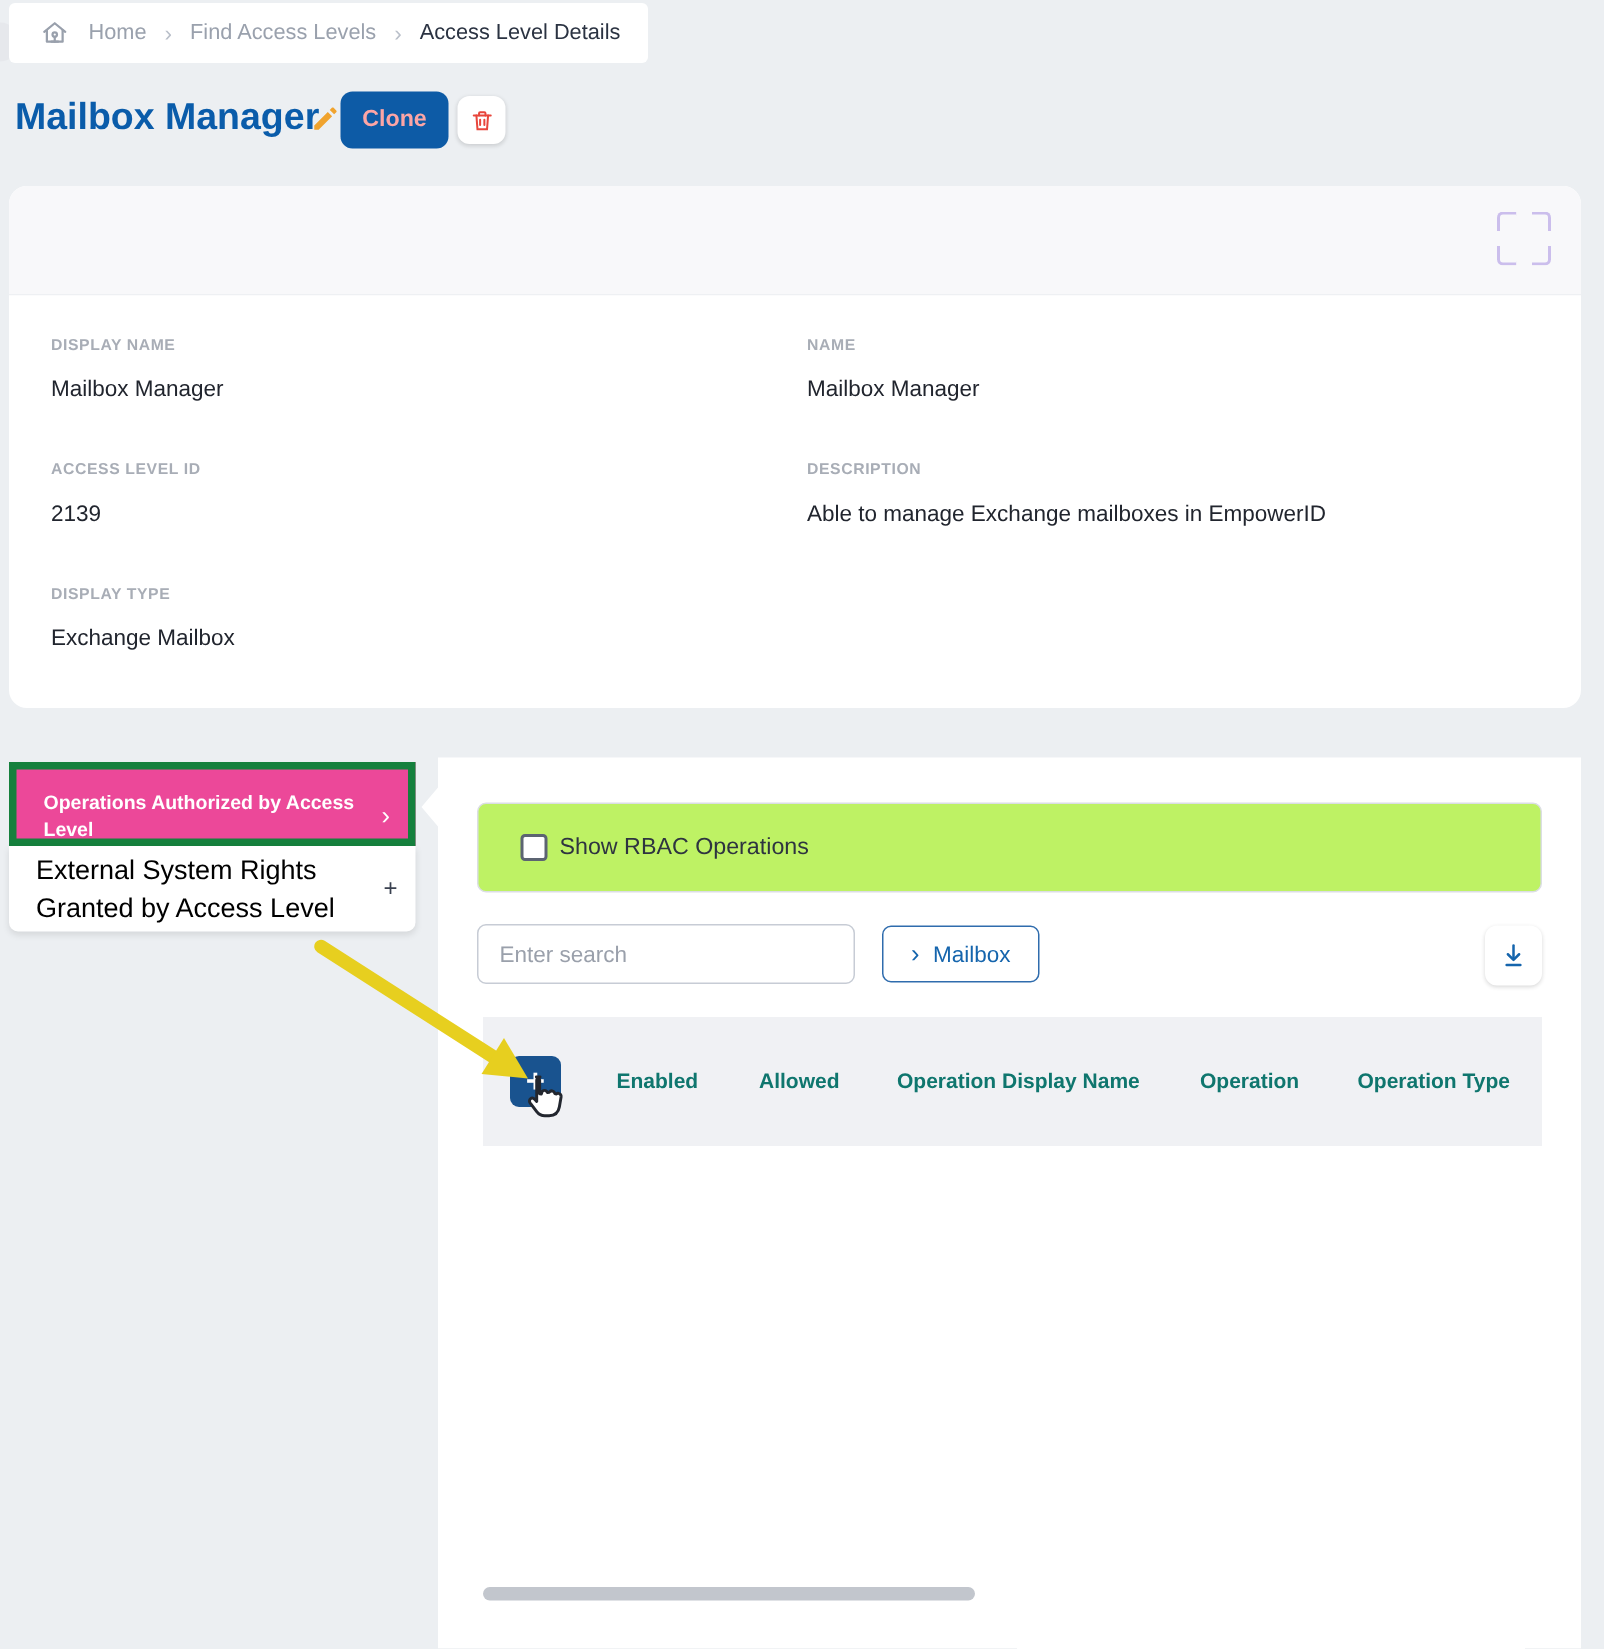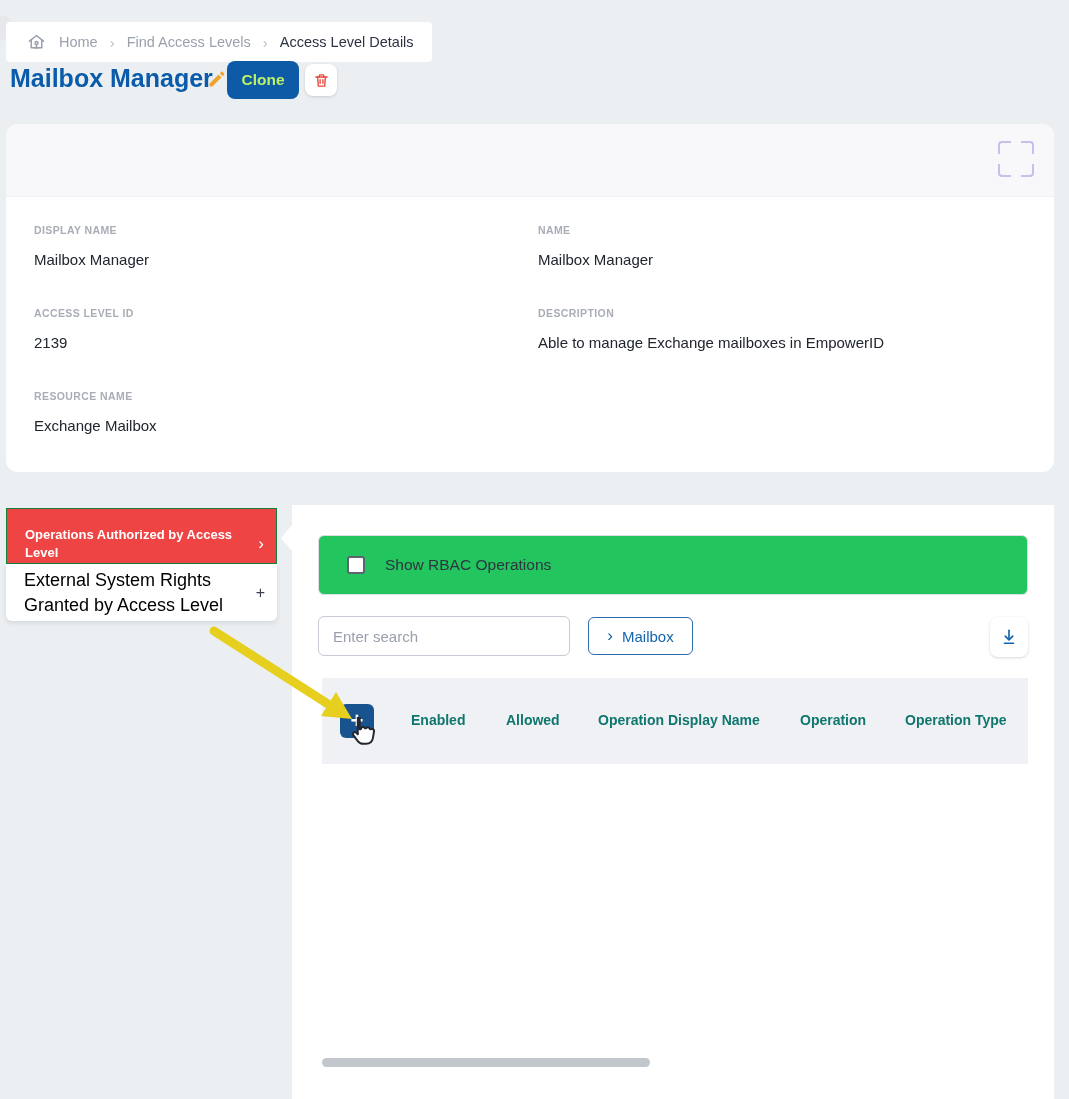--- a/index.html
+++ b/index.html
@@ -4,70 +4,70 @@
 <style>
   html,body{margin:0;padding:0;}
   body{
     width:1069px;height:1099px;position:relative;overflow:hidden;
     background:#eceff2;
     font-family:"Liberation Sans","DejaVu Sans",sans-serif;
     -webkit-font-smoothing:antialiased;
   }
   
   .breadcrumb-bar{
-    position:absolute;left:6px;top:22px;width:426px;height:40px;background:#fff;
+    position:absolute;left:6px;top:2px;width:426px;height:40px;background:#fff;
     border-radius:4px;display:flex;align-items:center;gap:12px;padding:0 18px 0 20px;
     box-sizing:border-box;
   }
   .crumb{font-size:14.5px;color:#9aa1ad;white-space:nowrap;}
   .crumb.active{color:#2b3342;font-weight:400;}
   .crumb-sep{color:#b9bfc9;font-size:15px;}
   .edge-handle{position:absolute;left:-13px;top:15px;width:26px;height:26px;border-radius:50%;
     background:#e6e8ec;}
   
   .page-title{position:absolute;left:10px;top:64px;font-size:25px;font-weight:700;color:#0a5caa;}
   .edit-btn{position:absolute;left:206px;top:69px;width:22px;height:22px;border:none;background:transparent;padding:0;cursor:pointer;}
   .clone-btn{position:absolute;left:227px;top:61px;width:72px;height:38px;background:#0d5ba6;
-    color:#bef264;border:none;border-radius:8px;font-size:15.5px;font-weight:700;cursor:pointer;
+    color:#fca5a5;border:none;border-radius:8px;font-size:15.5px;font-weight:700;cursor:pointer;
     font-family:inherit;}
   .trash-btn{position:absolute;left:305px;top:64px;width:32px;height:32px;background:#fff;
     border:none;border-radius:8px;box-shadow:0 1px 3px rgba(0,0,0,.14);display:flex;
     align-items:center;justify-content:center;cursor:pointer;}
   
   .details-card{position:absolute;left:6px;top:124px;width:1048px;height:348px;background:#fff;
     border-radius:12px;}
   .details-card-header{position:absolute;left:0;top:0;right:0;height:72px;background:#f8f8fa;
     border-radius:12px 12px 0 0;border-bottom:1px solid #eef0f3;}
   .expand-btn{position:absolute;right:20px;top:17px;width:36px;height:36px;background:transparent;
     border:none;cursor:pointer;}
   .corner{position:absolute;width:11px;height:11px;}
   .corner.tl{left:0;top:0;border-left:2px solid #cbbeec;border-top:2px solid #cbbeec;border-top-left-radius:4px;}
   .corner.tr{right:0;top:0;border-right:2px solid #cbbeec;border-top:2px solid #cbbeec;border-top-right-radius:4px;}
   .corner.bl{left:0;bottom:0;border-left:2px solid #cbbeec;border-bottom:2px solid #cbbeec;border-bottom-left-radius:4px;}
   .corner.br{right:0;bottom:0;border-right:2px solid #cbbeec;border-bottom:2px solid #cbbeec;border-bottom-right-radius:4px;}
   .field{position:absolute;display:flex;flex-direction:column;gap:15px;}
   .f-label{font-size:10.5px;font-weight:700;color:#a8adb6;letter-spacing:.4px;}
   .f-value{font-size:15px;color:#21252e;}
   
-  .tab-active{position:absolute;left:6px;top:508px;width:271px;height:56px;background:#ef4444;
-    border:1px solid #15803d;box-sizing:border-box;color:#fff;display:flex;align-items:center;
+  .tab-active{position:absolute;left:6px;top:508px;width:271px;height:56px;background:#ec4899;
+    border:5px solid #15803d;box-sizing:border-box;color:#fff;display:flex;align-items:center;
     padding:16px 12px 0 18px;cursor:pointer;}
   .tab-active .tab-label{flex:1;font-size:13px;font-weight:700;line-height:1.35;}
   .tab-active .tab-chevron{font-size:17px;color:#fff;margin-left:6px;}
   .tab-inactive{position:absolute;left:6px;top:564px;width:271px;height:57px;background:#fff;
     border-radius:0 0 6px 6px;box-shadow:0 2px 5px rgba(0,0,0,.10);display:flex;align-items:center;
     padding:0 12px 0 18px;box-sizing:border-box;cursor:pointer;}
   .tab-inactive .tab-label{flex:1;font-size:18px;color:#000000;line-height:1.35;}
   .tab-inactive .tab-add{font-size:16px;color:#3a4150;margin-left:6px;}
   
   .content-panel{position:absolute;left:292px;top:505px;width:762px;height:594px;background:#fff;}
   .notch{position:absolute;left:-11px;top:20px;width:0;height:0;border-top:13px solid transparent;
     border-bottom:13px solid transparent;border-right:11px solid #fff;}
-  .rbac-box{position:absolute;left:26px;top:30px;width:710px;height:60px;background:#22c55e;
-    border:1px solid #dbdee4;border-radius:6px;display:flex;align-items:center;gap:20px;
+  .rbac-box{position:absolute;left:26px;top:30px;width:710px;height:60px;background:#bef264;
+    border:1px solid #dbdee4;border-radius:6px;display:flex;align-items:center;gap:8px;
     padding-left:28px;box-sizing:border-box;}
   .checkbox{width:18px;height:18px;background:#fff;border:2px solid #5c6472;border-radius:3px;
     box-sizing:border-box;cursor:pointer;}
   .rbac-label{font-size:15.5px;color:#2e3440;}
   .search-input{position:absolute;left:26px;top:111px;width:252px;height:40px;background:#fff;
     border:1px solid #c7ccd5;border-radius:6px;padding:0 14px;font-size:15px;color:#333;
     box-sizing:border-box;font-family:inherit;}
   .search-input::placeholder{color:#9aa0ab;}
   .search-btn{position:absolute;left:296px;top:112px;width:105px;height:38px;background:#fff;
     border:1px solid #2f6cad;border-radius:6px;color:#1565ad;font-size:15px;display:flex;
@@ -151,21 +151,21 @@
   </div>
   <div class="field" style="left:28px;top:183px;">
     <span class="f-label">ACCESS LEVEL ID</span>
     <span class="f-value">2139</span>
   </div>
   <div class="field" style="left:532px;top:183px;">
     <span class="f-label">DESCRIPTION</span>
     <span class="f-value">Able to manage Exchange mailboxes in EmpowerID</span>
   </div>
   <div class="field" style="left:28px;top:266px;">
-    <span class="f-label">RESOURCE NAME</span>
+    <span class="f-label">DISPLAY TYPE</span>
     <span class="f-value">Exchange Mailbox</span>
   </div>
 </div>
 
 <div class="tab-active">
   <span class="tab-label">Operations Authorized by Access Level</span>
   <span class="tab-chevron">›</span>
 </div>
 <div class="tab-inactive">
   <span class="tab-label">External System Rights Granted by Access Level</span>

